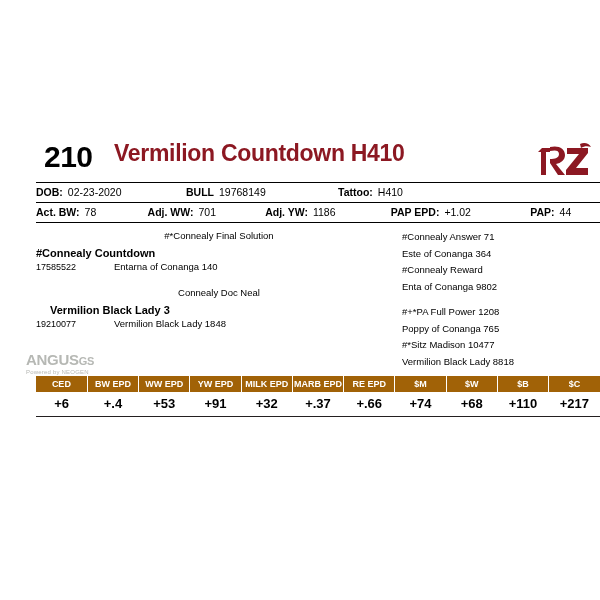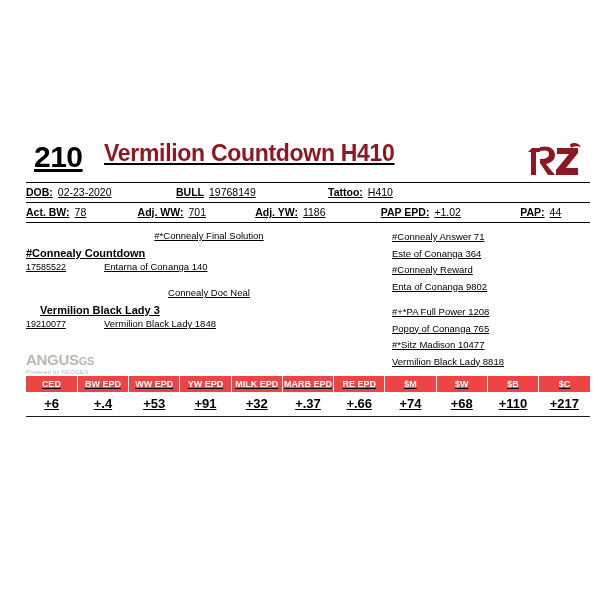--- a/index.html
+++ b/index.html
@@ -15,24 +15,23 @@
     overflow: hidden;
   }
   #page {
     position: relative;
     width: 600px;
     height: 600px;
     box-sizing: border-box;
   }
   .sheet {
     position: absolute;
-    left: 26px;
+    left: 36px;
     top: 140px;
     width: 564px;
-    text-decoration: underline;
   }
 
   
   .hdr {
     display: flex;
     align-items: flex-start;
     padding: 0 0 2px 0;
   }
   .lotno {
     width: 78px;
@@ -137,21 +136,21 @@
   .gg.first { padding-top: 0px; }
 
   
   .epd {
     margin-top: 6px;
     width: 564px;
     border-collapse: collapse;
     table-layout: fixed;
   }
   .epd th {
-    background: #ef4444;
+    background: #a16207;
     color: #ffffff;
     font-size: 9px;
     font-weight: bold;
     padding: 3px 0 3px 0;
     text-align: center;
     border-right: 1px solid #ffffff;
   }
   .epd th:last-child { border-right: none; }
   .epd td {
     font-size: 13px;

